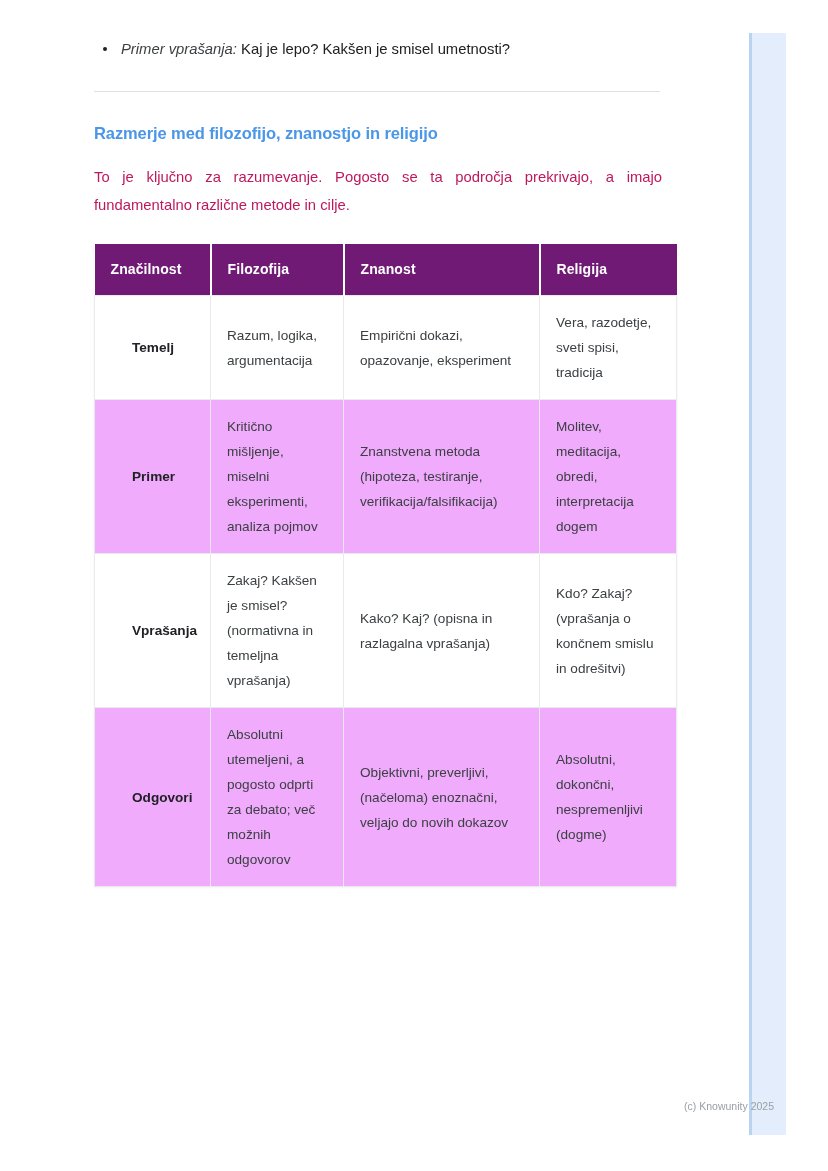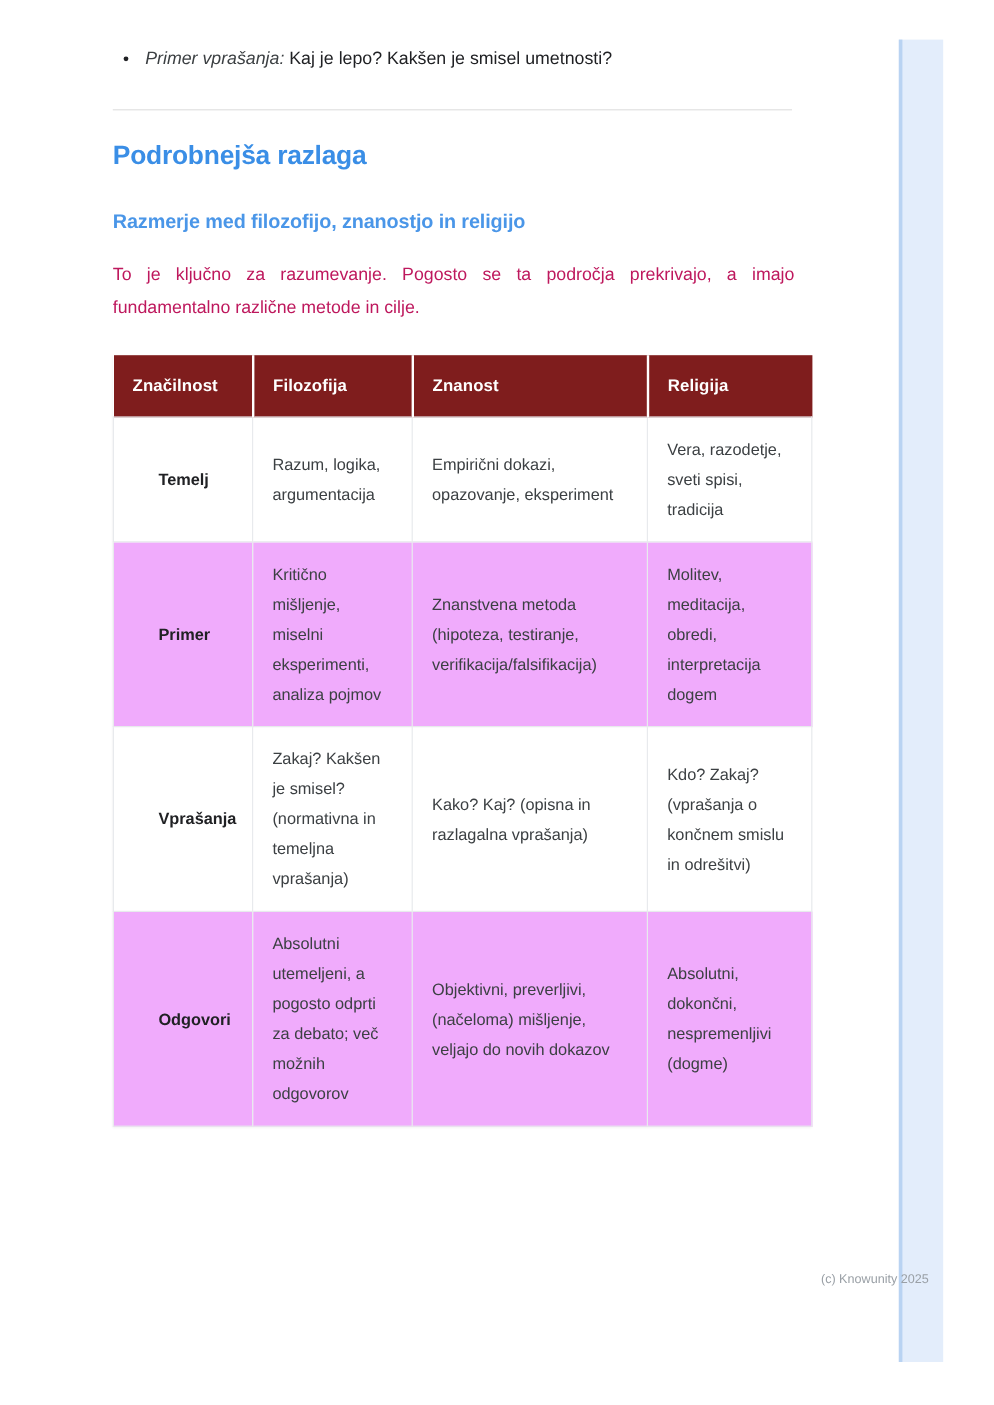--- a/index.html
+++ b/index.html
@@ -125,21 +125,21 @@
     table-layout: fixed;
     font-size: 13.6px;
     box-shadow: 0 1px 2px rgba(0,0,0,0.05);
   }
   table.cmp col.c0 { width: 116px; }
   table.cmp col.c1 { width: 133px; }
   table.cmp col.c2 { width: 196px; }
   table.cmp col.c3 { width: 137px; }
 
   table.cmp thead th {
-    background: #7f1d1d;
+    background: #701a75;
     color: #ffffff;
     font-weight: 700;
     font-size: 14px;
     text-align: left;
     padding: 17px 16px 18px 16px;
     border-right: 2px solid #ffffff;
     vertical-align: middle;
     letter-spacing: 0.1px;
   }
   table.cmp thead th:last-child { border-right: none; }
@@ -161,21 +161,21 @@
     font-weight: 700;
     color: #202124;
     font-size: 13.6px;
     padding-left: 37px;
   }
 
   
   #footer {
     position: absolute;
     left: 0;
-    top: 1060px;
+    top: 1100px;
     width: 776px;
     text-align: right;
     font-size: 10.5px;
     color: #9aa0a6;
     padding-right: 0;
   }
   #footer .fcredit {
     display: inline-block;
     padding-right: 2px;
   }
@@ -190,21 +190,20 @@
   <div id="content">
 
     <ul class="bullet-list">
       <li class="bullet-item">
         <span class="bullet-emph">Primer vprašanja:</span><span> Kaj je lepo? Kakšen je smisel umetnosti?</span>
       </li>
     </ul>
 
     <div class="divider"></div>
 
-    <h1 class="h-main">Podrobnejša razlaga</h1>
 
     <h2 class="h-sub">Razmerje med filozofijo, znanostjo in religijo</h2>
 
     <p class="para">To je ključno za razumevanje. Pogosto se ta področja prekrivajo, a imajo fundamentalno različne metode in cilje.</p>
 
     <div class="table-wrap">
       <table class="cmp">
         <colgroup>
           <col class="c0">
             <col class="c1">
@@ -234,21 +233,21 @@
           </tr>
           <tr>
             <td class="rowhead">Vprašanja</td>
             <td>Zakaj? Kakšen je smisel? (normativna in temeljna vprašanja)</td>
             <td>Kako? Kaj? (opisna in razlagalna vprašanja)</td>
             <td>Kdo? Zakaj? (vprašanja o končnem smislu in odrešitvi)</td>
           </tr>
           <tr class="shaded">
             <td class="rowhead">Odgovori</td>
             <td>Absolutni utemeljeni, a pogosto odprti za debato; več možnih odgovorov</td>
-            <td>Objektivni, preverljivi, (načeloma) mišljenje, veljajo do novih dokazov</td>
+            <td>Objektivni, preverljivi, (načeloma) enoznačni, veljajo do novih dokazov</td>
             <td>Absolutni, dokončni, nespremenljivi (dogme)</td>
           </tr>
         </tbody>
       </table>
     </div>
 
   </div>
 
   <div id="footer">
     <span class="fcredit">(c) Knowunity 2025</span>

